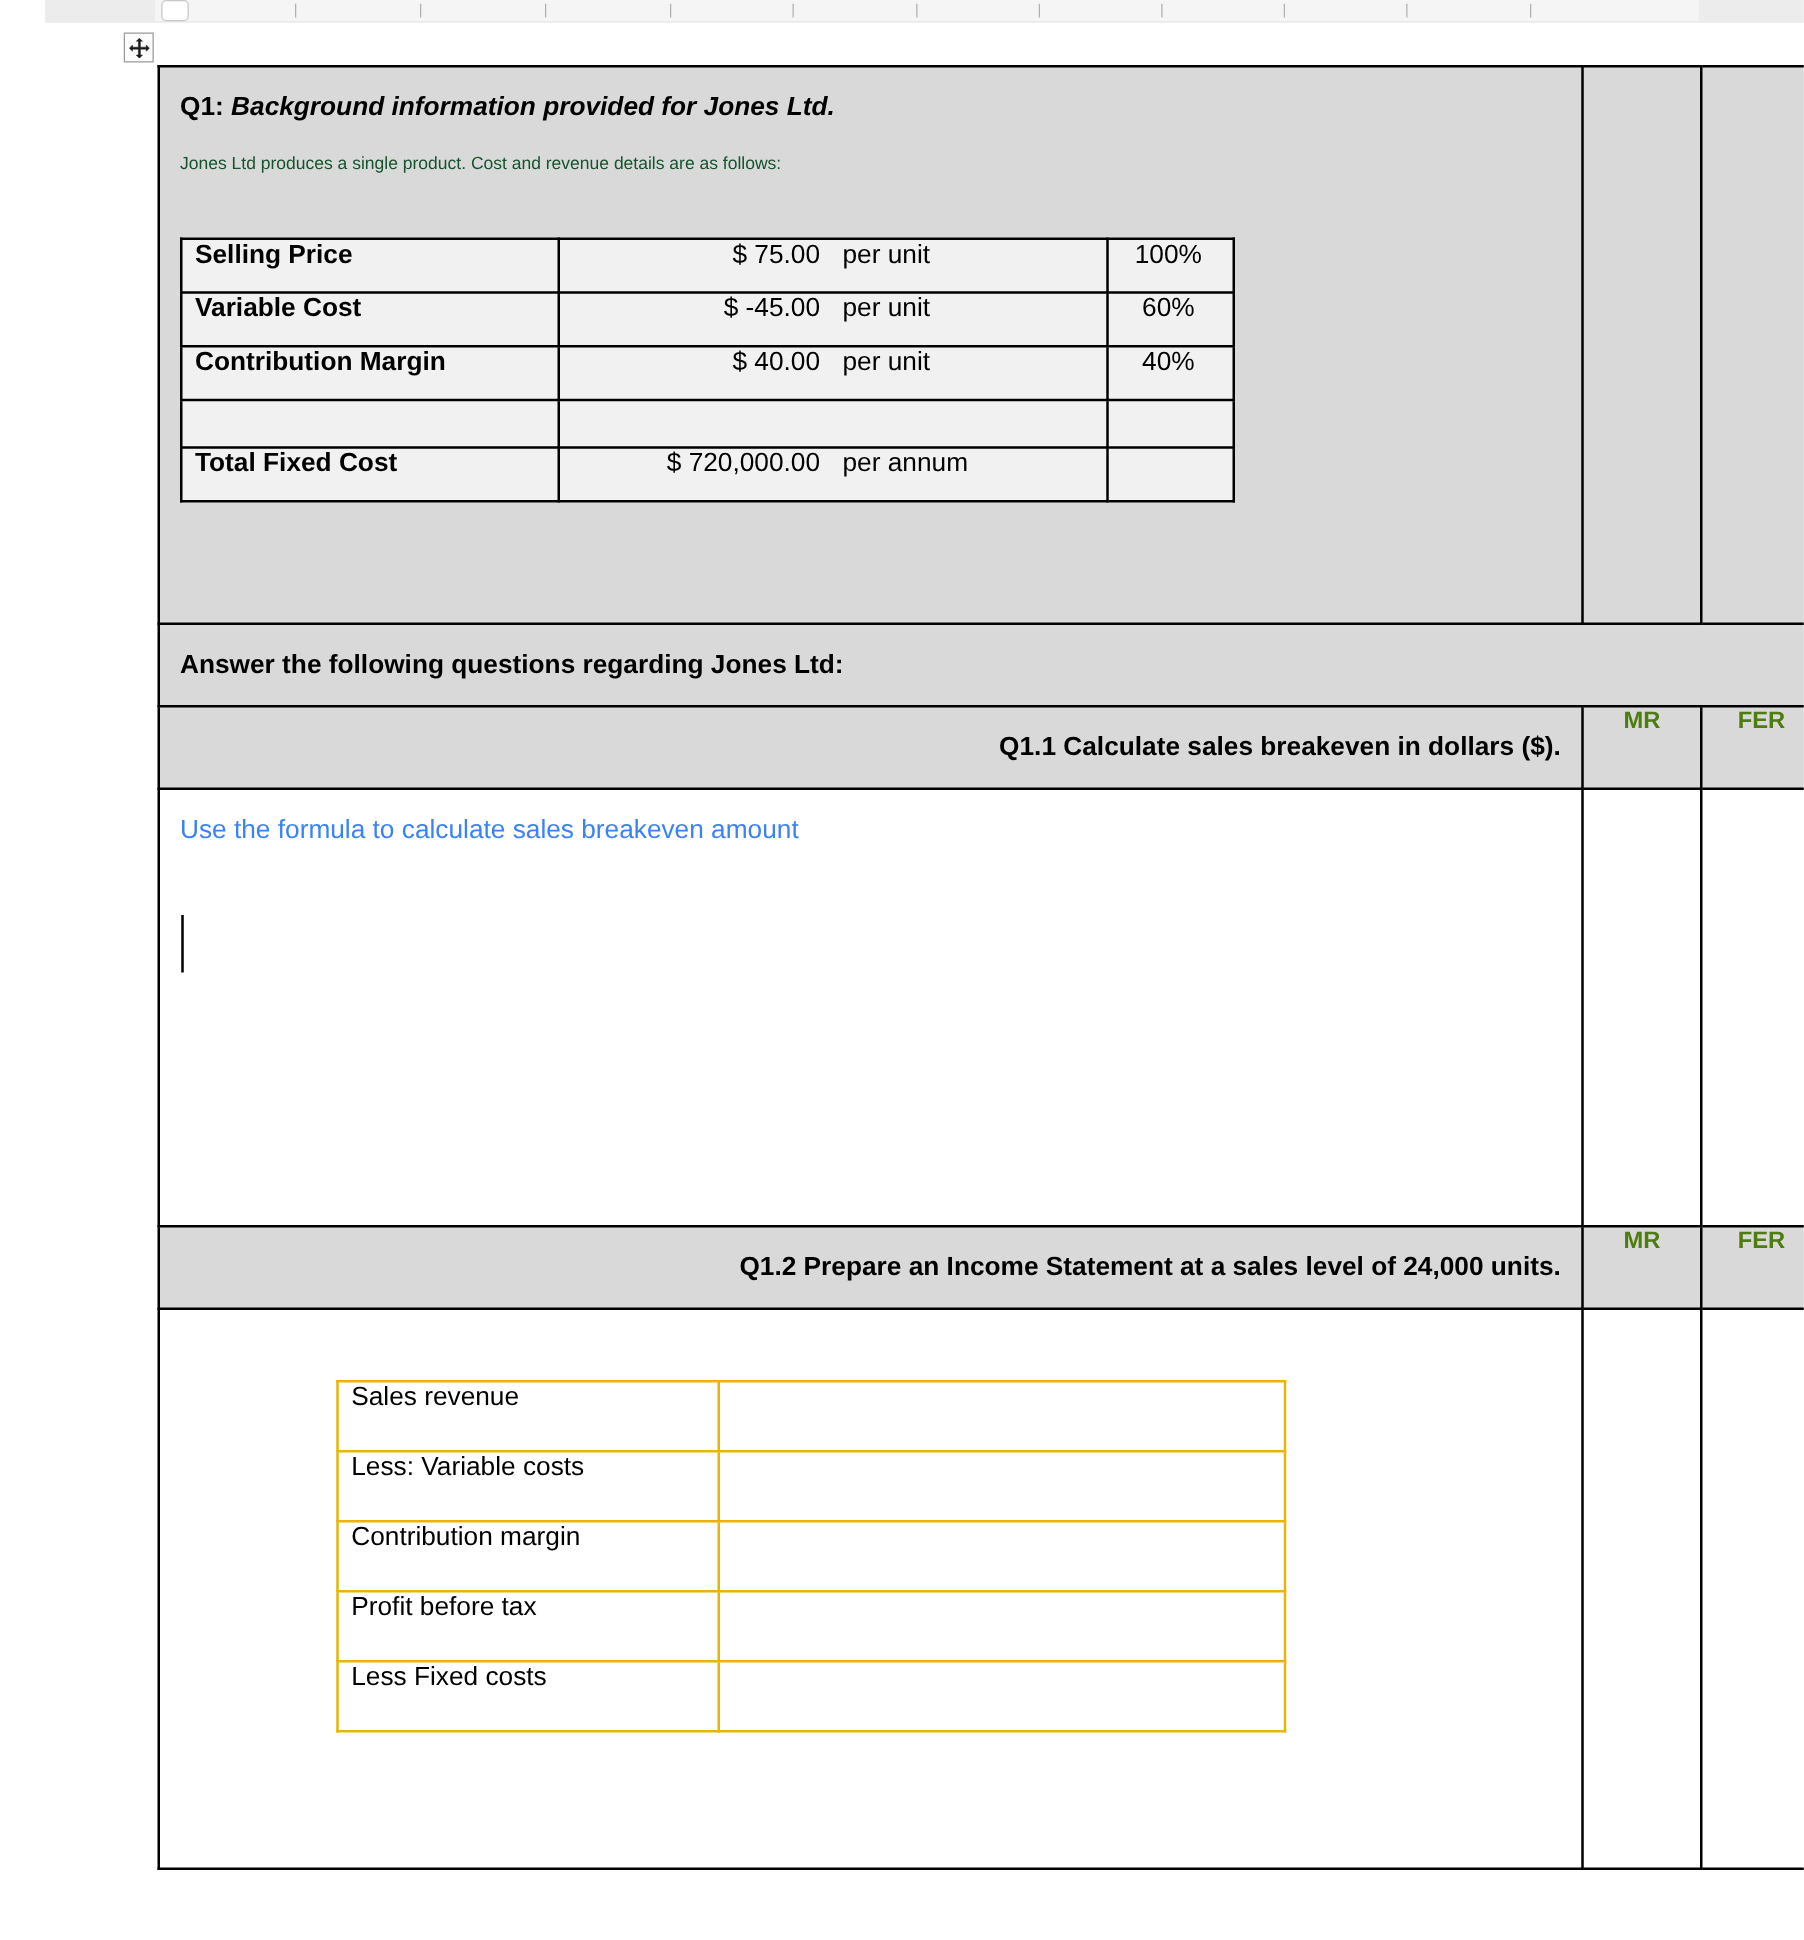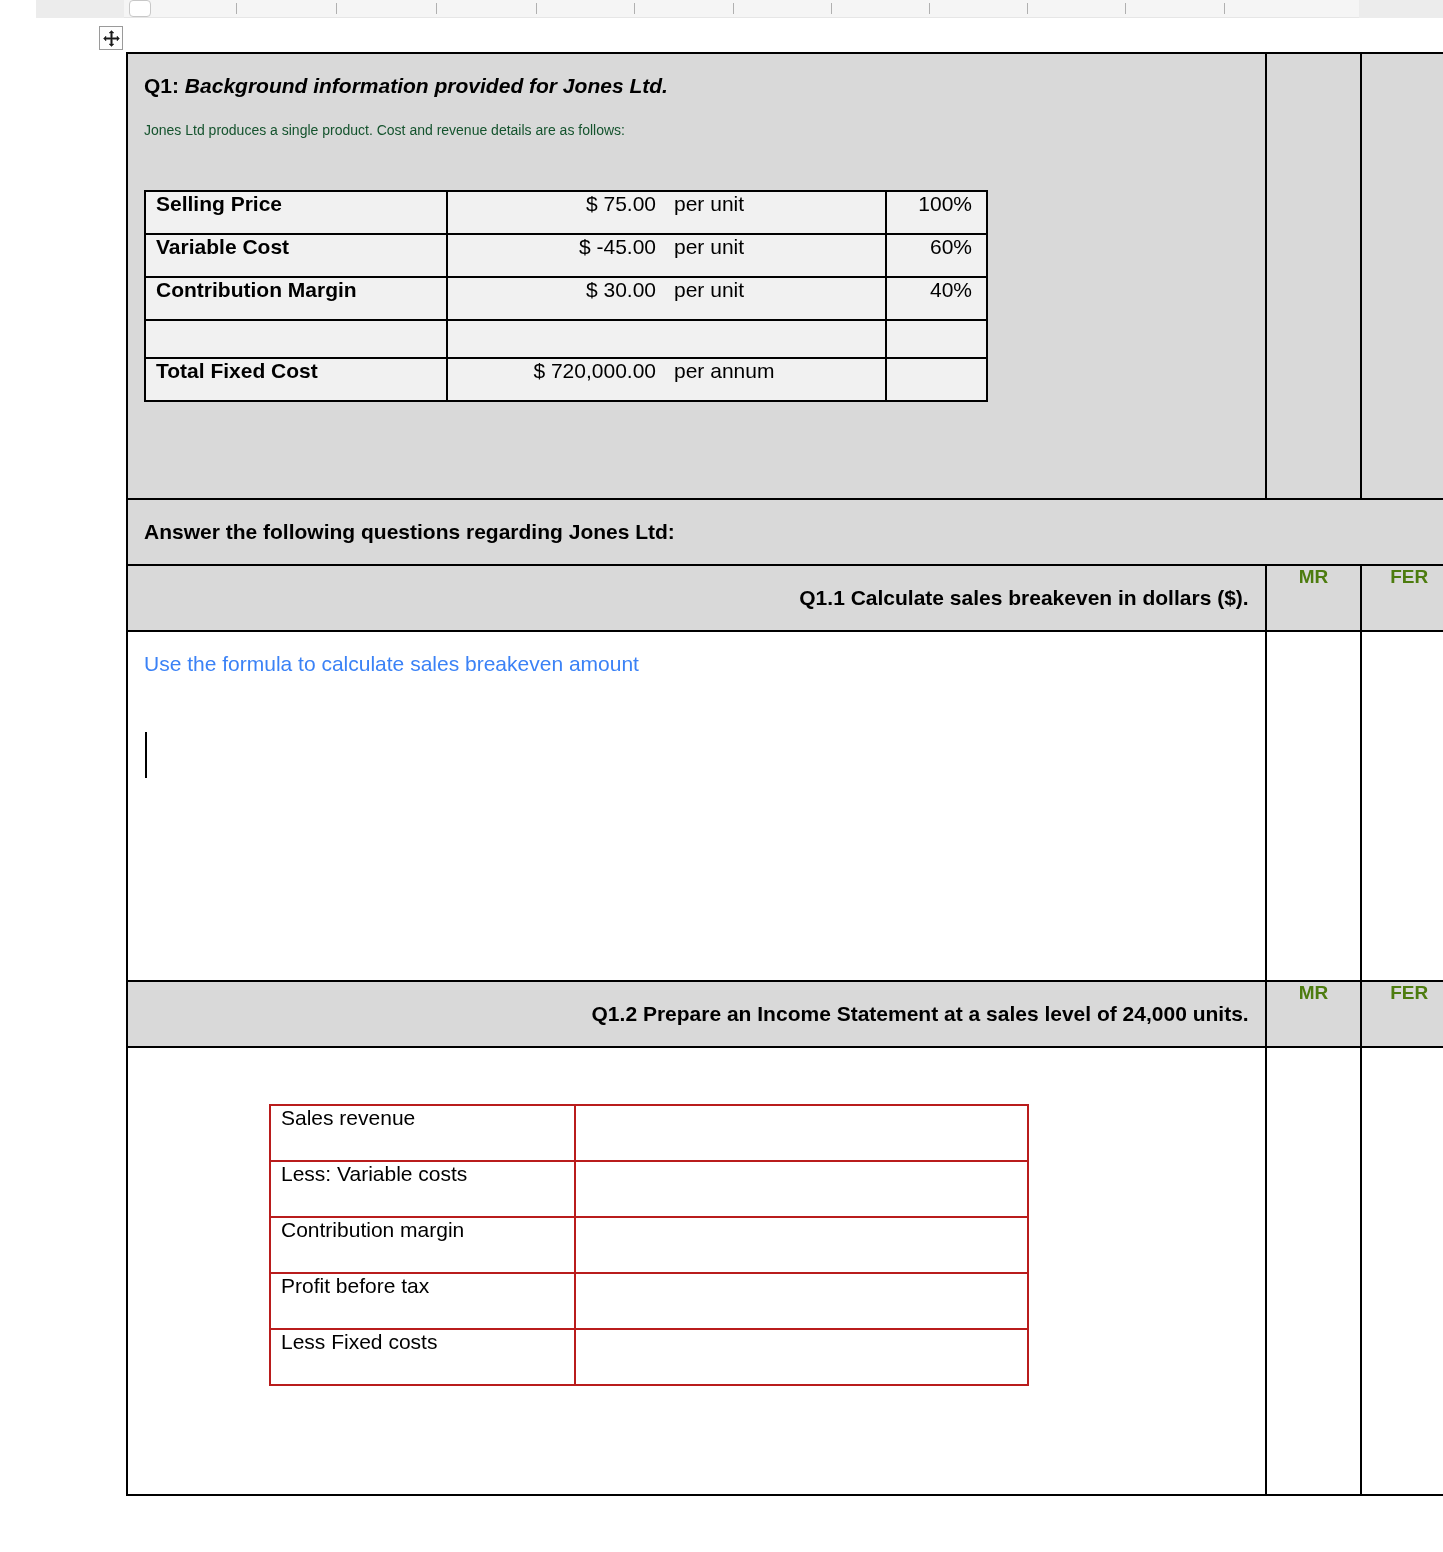--- a/index.html
+++ b/index.html
@@ -108,21 +108,21 @@
   .cost-table td {
     border: 2px solid #000;
     background: #f1f1f1;
     font-size: 21px;
     height: 43px;
     padding: 0 10px;
     color: #000;
   }
   .c-label  { width: 297px; font-weight: bold; }
   .c-value  { width: 432px; padding: 0 !important; }
-  .c-pct    { width: 99px; text-align: right; padding-right: 14px !important; }
+  .c-pct    { width: 99px; text-align: center; padding-right: 14px !important; }
   .val-row  { display: flex; align-items: center; width: 100%; }
   .val-amt  { flex: 0 0 226px; text-align: right; padding-right: 18px; }
   .val-unit { flex: 1; text-align: left; }
   .cost-gap-row td { height: 38px; }
 
   .gray-filler { height: 96px; }
 
   
   .sec-pad {
     padding: 20px 16px;
@@ -166,21 +166,21 @@
     padding: 0;
     height: 446px;
   }
   .inc-wrap { padding: 56px 0 0 141px; }
   .inc-table {
     border-collapse: collapse;
     width: 760px;
     background: #ffffff;
   }
   .inc-table td {
-    border: 2px solid #b91c1c;
+    border: 2px solid #eab308;
     background: #ffffff;
     height: 56px;
     font-size: 21px;
     color: #000;
     padding: 0 10px;
   }
   .inc-label { width: 306px; }
   .inc-value { width: 454px; }
 
   
@@ -252,21 +252,21 @@
                   <span class="val-amt">$ -45.00</span>
                   <span class="val-unit">per unit</span>
                 </div>
               </td>
               <td class="c-pct">60%</td>
             </tr>
             <tr>
               <td class="c-label">Contribution Margin</td>
               <td class="c-value">
                 <div class="val-row">
-                  <span class="val-amt">$ 30.00</span>
+                  <span class="val-amt">$ 40.00</span>
                   <span class="val-unit">per unit</span>
                 </div>
               </td>
               <td class="c-pct">40%</td>
             </tr>
             <tr class="cost-gap-row">
               <td class="c-label"></td>
               <td class="c-value"></td>
               <td class="c-pct"></td>
             </tr>

